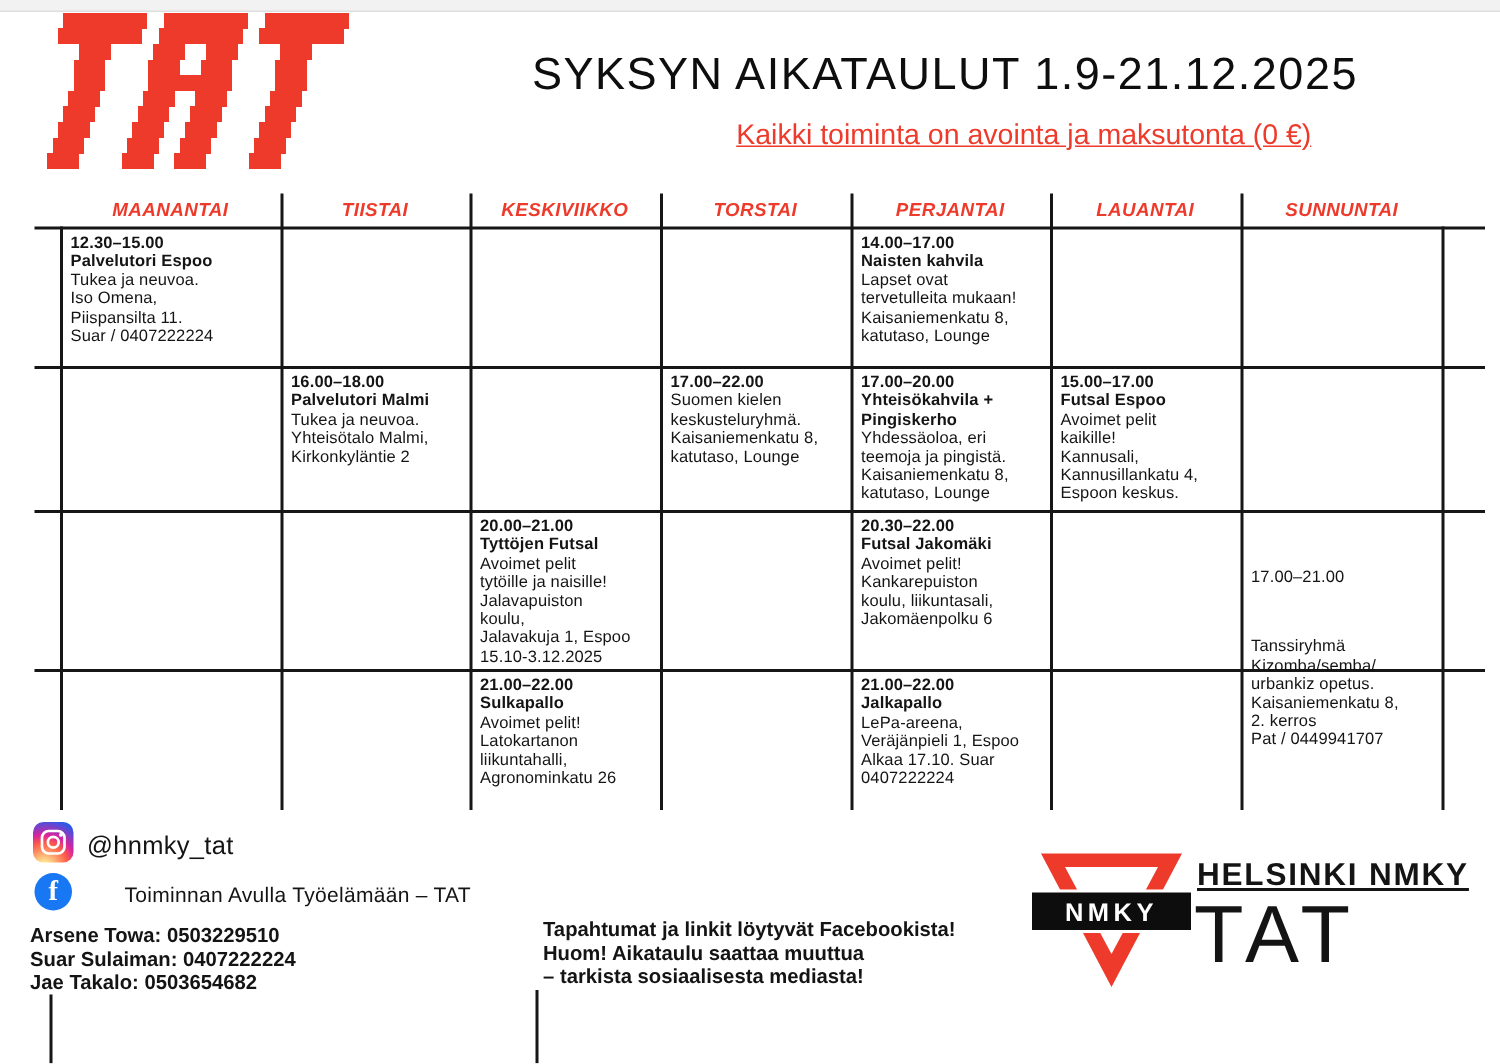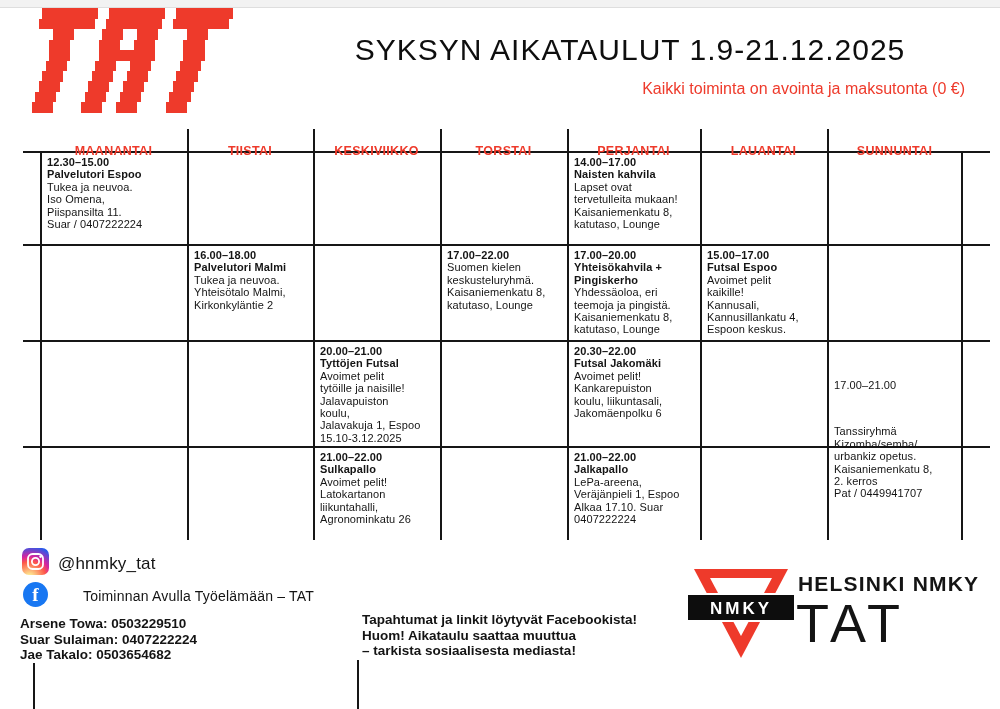--- a/index.html
+++ b/index.html
@@ -5,30 +5,30 @@
   :root{ --red:#ee3a2b; --ink:#141414; }
   html,body{margin:0;padding:0;background:#fff;}
   .page{position:relative;width:1000px;height:709px;background:#ffffff;overflow:hidden;
         font-family:"Liberation Sans",sans-serif;color:var(--ink);}
   .top-strip{position:absolute;top:0;left:0;right:0;height:7px;background:#f2f2f2;border-bottom:1px solid #dedede;}
 
   
   .tat-logo{position:absolute;left:14px;top:8px;width:220px;height:106px;}
   .main-title{position:absolute;left:330px;top:33px;width:600px;text-align:center;
               font-size:30px;font-weight:500;letter-spacing:1px;color:#0e0e0e;white-space:nowrap;}
-  .subtitle{position:absolute;left:400px;top:80px;width:565px;text-align:right;
-            font-size:16px;font-weight:500;color:var(--red);white-space:nowrap;}
+  .subtitle{position:absolute;left:400px;top:80px;width:565px;text-align:center;
+            font-size:19px;font-weight:500;color:var(--red);white-space:nowrap;text-decoration:underline;}
 
   
   .hline{position:absolute;left:23px;width:967px;height:2px;background:#161616;}
   .vline{position:absolute;width:1.6px;background:#161616;}
 
   
-  .day-row{position:absolute;left:40px;top:140px;width:922px;height:22px;display:grid;
-           grid-template-columns:147px 126px 127px 127px 133px 127px 135px;}
+  .day-row{position:absolute;left:40px;top:129px;width:922px;height:22px;display:grid;
+           grid-template-columns:147px 126px 127px 127px 133px 127px 135px;font-style:italic;}
   .day-header{color:var(--red);font-weight:700;font-size:12.5px;letter-spacing:.3px;
               text-align:center;padding-top:4px;}
   .cells{position:absolute;left:40px;top:152px;width:922px;height:388px;display:grid;
          grid-template-columns:147px 126px 127px 127px 133px 127px 135px;
          grid-template-rows:93px 96px 106px 93px;}
   .cell{padding:4px 4px 0 7px;font-size:11px;line-height:12.4px;letter-spacing:.1px;}
   .cell .t{font-weight:700;}
   .cell .h{font-weight:700;white-space:pre-line;}
   .cell .d{white-space:pre-line;}
   .cell.plain .t,.cell.plain .h{font-weight:400;margin-top:34px;}
@@ -37,21 +37,21 @@
   .ig-icon{position:absolute;left:22px;top:548px;width:27px;height:27px;border-radius:7px;
            background:radial-gradient(circle at 28% 110%, #fdf497 0%, #fdf497 5%, #fd5949 45%, #d6249f 60%, #285AEB 90%);}
   .ig-label{position:absolute;left:58px;top:554px;font-size:17px;letter-spacing:.2px;}
   .fb-icon{position:absolute;left:23px;top:582px;width:25px;height:25px;border-radius:50%;
            background:#1877F2;color:#fff;text-align:center;font-weight:700;font-size:19px;line-height:26px;
            font-family:"Liberation Serif",serif;}
   .fb-label{position:absolute;left:58px;top:588px;font-size:14px;letter-spacing:.2px;margin-left:25px;}
   .contacts{position:absolute;left:20px;top:616px;font-size:13.5px;font-weight:700;line-height:15.6px;white-space:pre-line;}
   .note{position:absolute;left:362px;top:612px;font-size:13.5px;font-weight:700;line-height:15.6px;white-space:pre-line;}
   .nmky-logo{position:absolute;left:686px;top:566px;width:110px;height:97px;}
-  .org-name{position:absolute;left:798px;top:572px;font-size:21px;font-weight:700;letter-spacing:1.2px;white-space:nowrap;}
+  .org-name{position:absolute;left:798px;top:572px;font-size:21px;font-weight:700;letter-spacing:1.2px;white-space:nowrap;text-decoration:underline;}
   .org-sub{position:absolute;left:796px;top:592px;font-size:54px;font-weight:400;letter-spacing:5px;}
   .stray{position:absolute;width:2px;background:#161616;}
 </style>
 </head>
 <body>
 
 <div class="page">
   <div class="top-strip"></div>
 
   <svg class="tat-logo" id="tat-logo" viewBox="0 0 226 108" shape-rendering="crispEdges">

